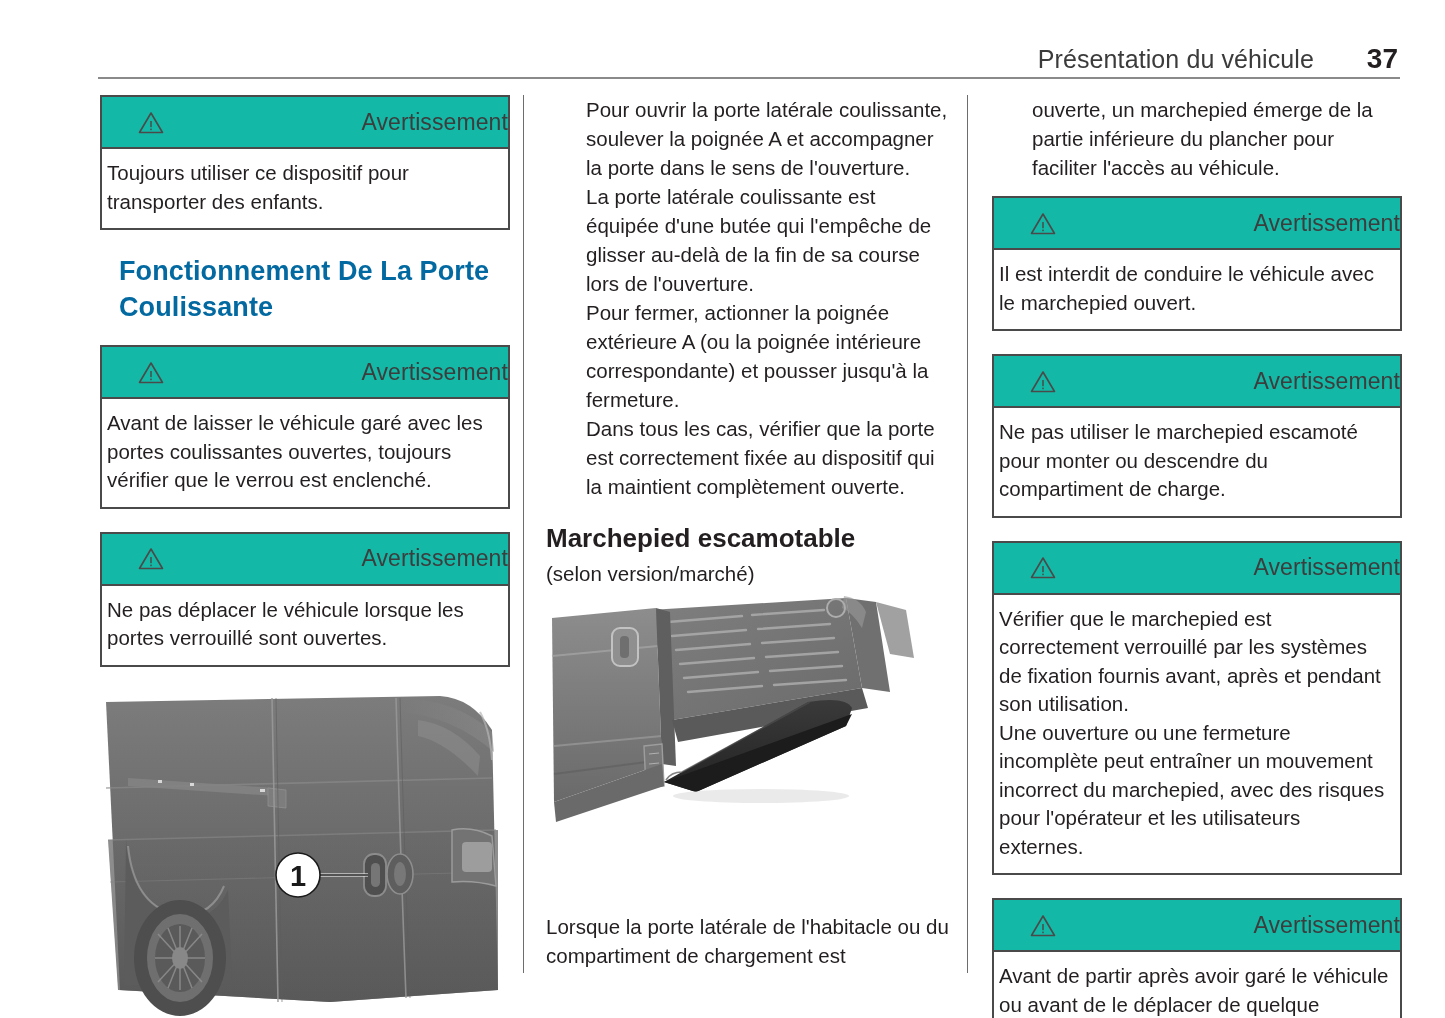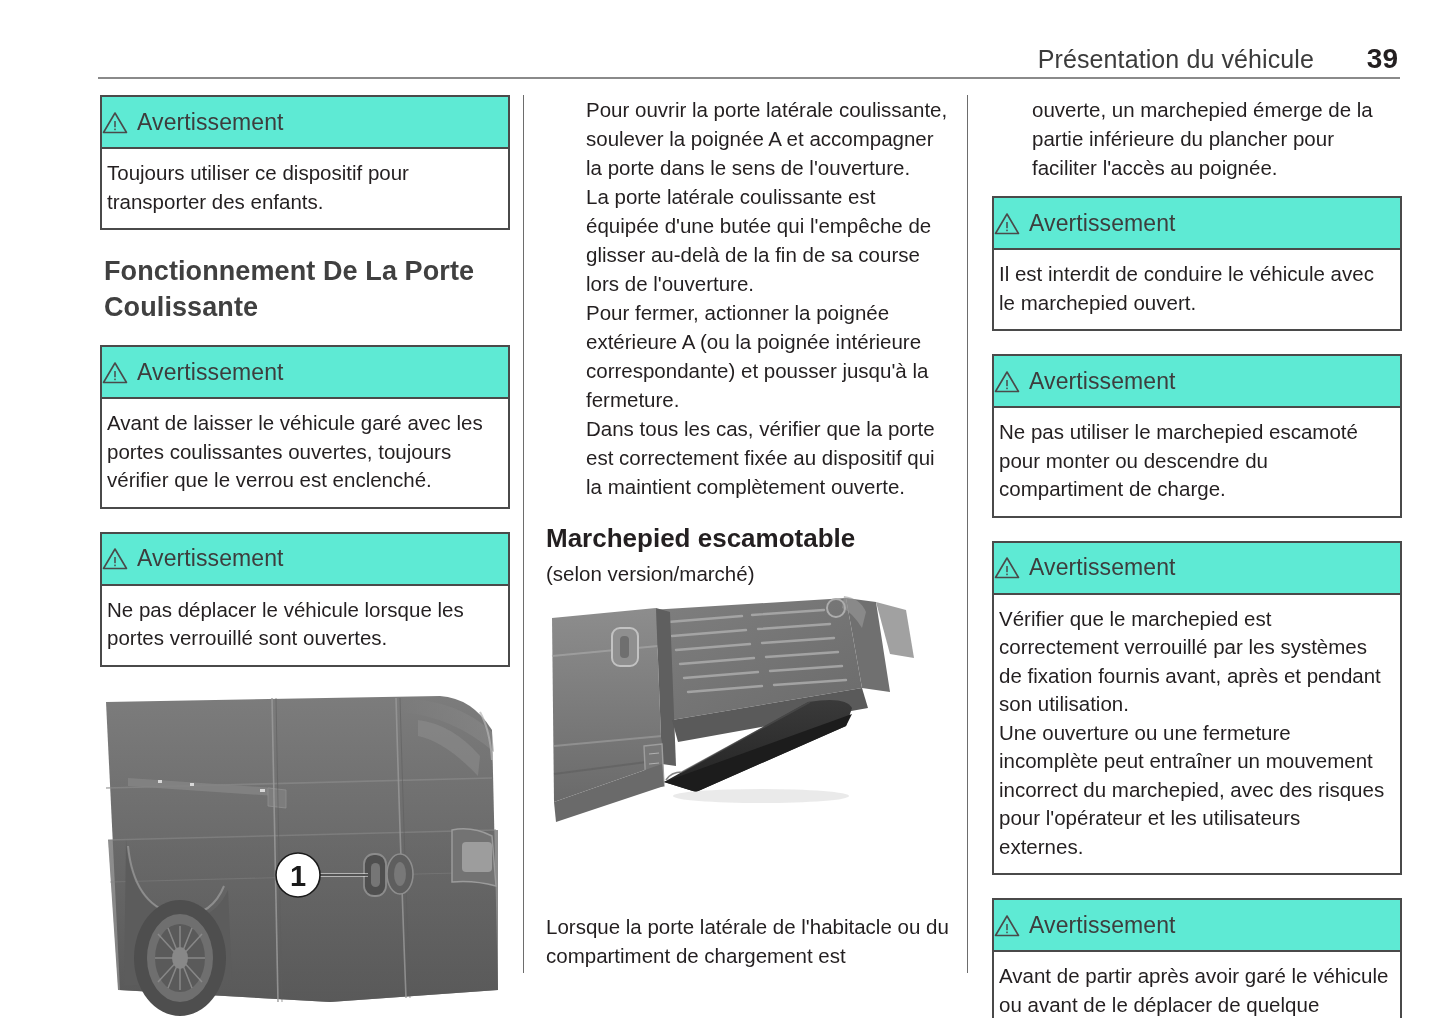--- a/index.html
+++ b/index.html
@@ -74,27 +74,28 @@
   .col-2 { left: 546px;  width: 404px; }
   .col-3 { left: 992px;  width: 410px; }
 
   
   .warning-box {
     border: 2px solid #4a4a4a;
     background: #ffffff;
     margin-bottom: 23px;
   }
   .warning-head {
-    background: #5eead4;
+    background: #14b8a6;
     border-bottom: 2px solid #4a4a4a;
     height: 52px;
     display: flex;
     align-items: center;
-    justify-content: flex-start;
+    justify-content: space-between;
     gap: 9px;
+    padding-left: 36px;
   }
   .warn-tri {
     display: block;
   }
   .warning-head-label {
     font-size: 23px;
     color: #3d3d3d;
     letter-spacing: 0.1px;
   }
   .warning-body {
@@ -102,22 +103,22 @@
     font-size: 20.5px;
     line-height: 28.5px;
     color: #231f20;
   }
   .warning-body p { white-space: pre-line; }
 
   
   .section-title {
     font-size: 27px;
     line-height: 36px;
-    color: #404040;
-    margin: 18px 0 20px 4px;
+    color: #0369a1;
+    margin: 18px 0 20px 19px;
     letter-spacing: 0.1px;
   }
   .sub-title {
     font-size: 26px;
     line-height: 30px;
     color: #231f20;
     font-weight: bold;
     margin-top: 22px;
     margin-bottom: 6px;
   }
@@ -153,21 +154,21 @@
     white-space: pre-line;
   }
 </style>
 </head>
 <body>
 
 <div class="page">
 
   <div class="page-header">
     <div class="header-title">Présentation du véhicule</div>
-    <div class="header-pageno">39</div>
+    <div class="header-pageno">37</div>
   </div>
   <div class="header-rule"></div>
 
   <div class="col-divider d1"></div>
   <div class="col-divider d2"></div>
 
   <div class="column col-1">
 
     <div class="warning-box">
       <div class="warning-head">
@@ -362,21 +363,21 @@
 
         <path d="M8 206 L116 168 L118 190 L10 226 Z" fill="#6a6a6a"></path>
       </svg>
     </div>
   </div>
 
   <p class="bottom-text-col2">Lorsque la porte latérale de l'habitacle ou du compartiment de chargement est</p>
 
   <div class="column col-3">
 
-    <p class="body-text" style="margin-bottom:14px;">ouverte, un marchepied émerge de la partie inférieure du plancher pour faciliter l'accès au poignée.</p>
+    <p class="body-text" style="margin-bottom:14px;">ouverte, un marchepied émerge de la partie inférieure du plancher pour faciliter l'accès au véhicule.</p>
 
     <div class="warning-box">
       <div class="warning-head">
         <svg class="warn-tri" width="26" height="23" viewBox="0 0 26 23">
           <path d="M13 2 L24.5 21.5 L1.5 21.5 Z" fill="none" stroke="#4a4a4a" stroke-width="1.6" stroke-linejoin="round"></path>
           <rect x="12.25" y="10" width="1.5" height="6.2" fill="#4a4a4a"></rect>
           <rect x="12.25" y="17.6" width="1.5" height="1.6" fill="#4a4a4a"></rect>
         </svg>
         <span class="warning-head-label">Avertissement</span>
       </div>

